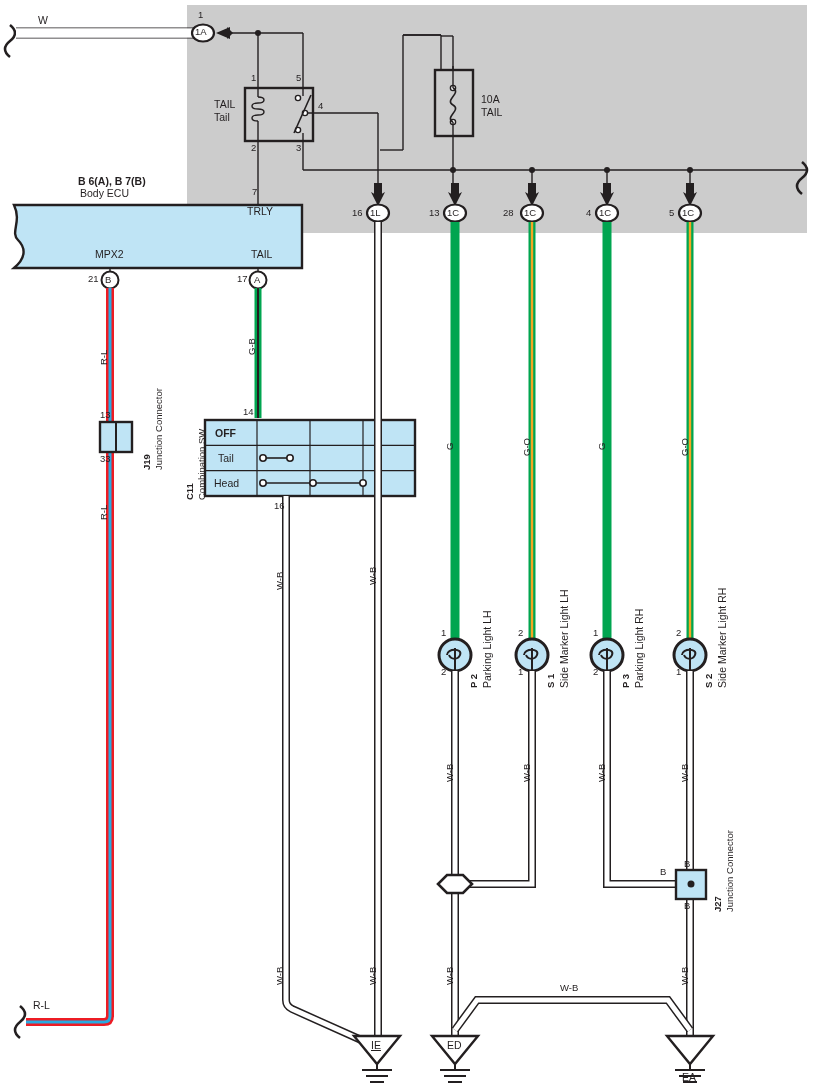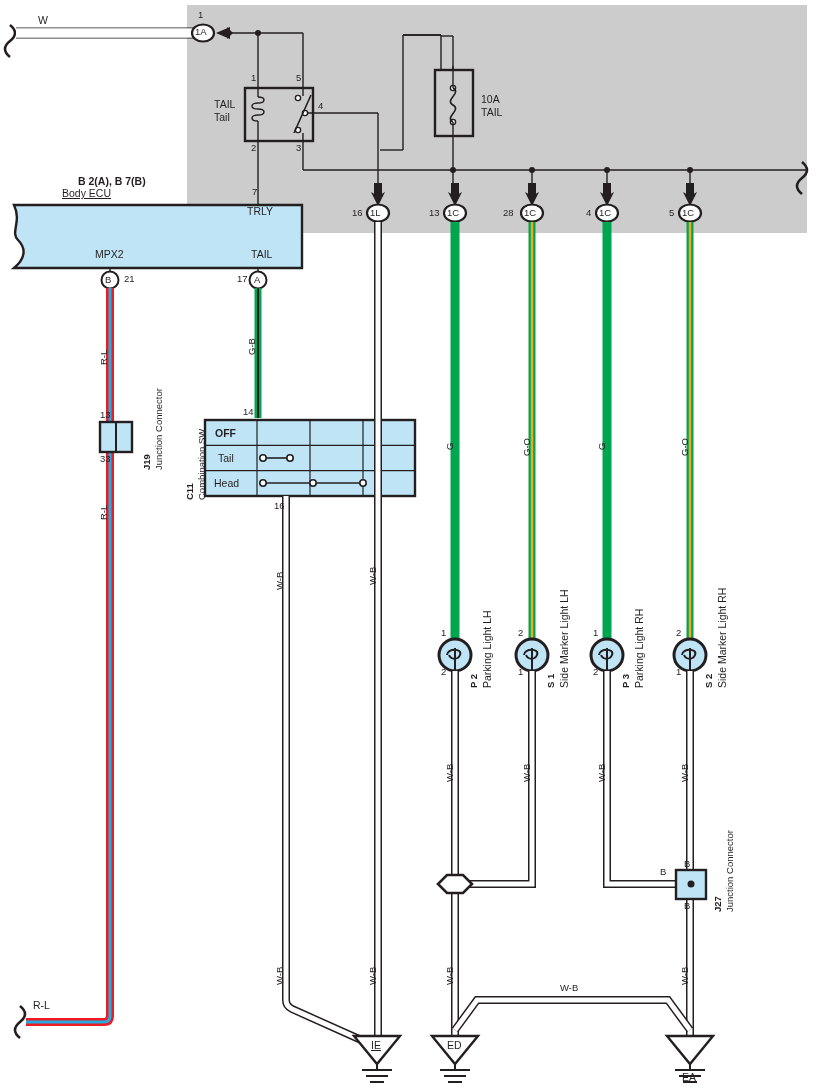--- a/index.html
+++ b/index.html
@@ -259,27 +259,27 @@
   <div class="lbl t9" style="left:214px;top:111px;">Tail</div>
   <div class="lbl t8" style="left:251px;top:72px;">1</div>
   <div class="lbl t8" style="left:296px;top:72px;">5</div>
   <div class="lbl t8" style="left:318px;top:100px;">4</div>
   <div class="lbl t8" style="left:251px;top:142px;">2</div>
   <div class="lbl t8" style="left:296px;top:142px;">3</div>
 
   <div class="lbl t9" style="left:481px;top:93px;">10A</div>
   <div class="lbl t9" style="left:481px;top:106px;">TAIL</div>
 
-  <div class="lbl t9 bold" style="left:78px;top:175px;">B 2(A), B 7(B)</div>
-  <div class="lbl t9" style="left:62px;top:187px;text-decoration:underline;">Body ECU</div>
+  <div class="lbl t9 bold" style="left:78px;top:175px;">B 6(A), B 7(B)</div>
+  <div class="lbl t9" style="left:80px;top:187px;">Body ECU</div>
   <div class="lbl t8" style="left:252px;top:186px;">7</div>
   <div class="lbl t9" style="left:247px;top:205px;">TRLY</div>
   <div class="lbl t9" style="left:95px;top:248px;">MPX2</div>
   <div class="lbl t9" style="left:251px;top:248px;">TAIL</div>
-  <div class="lbl t8" style="left:88px;top:273px;margin-left:36px;">21</div>
+  <div class="lbl t8" style="left:88px;top:273px;">21</div>
   <div class="lbl t8" style="left:105px;top:274px;">B</div>
   <div class="lbl t8" style="left:237px;top:273px;">17</div>
   <div class="lbl t8" style="left:254px;top:274px;">A</div>
 
   <div class="lbl t8" style="left:352px;top:207px;">16</div>
   <div class="lbl t8" style="left:370px;top:207px;">1L</div>
   <div class="lbl t8" style="left:429px;top:207px;">13</div>
   <div class="lbl t8" style="left:447px;top:207px;">1C</div>
   <div class="lbl t8" style="left:503px;top:207px;">28</div>
   <div class="lbl t8" style="left:524px;top:207px;">1C</div>

